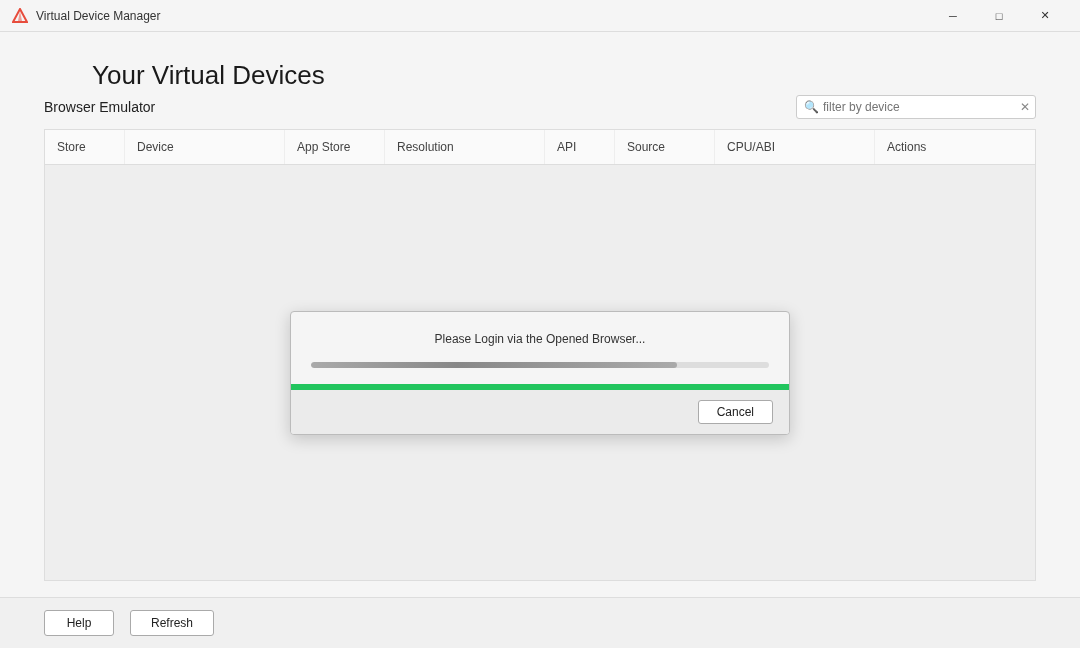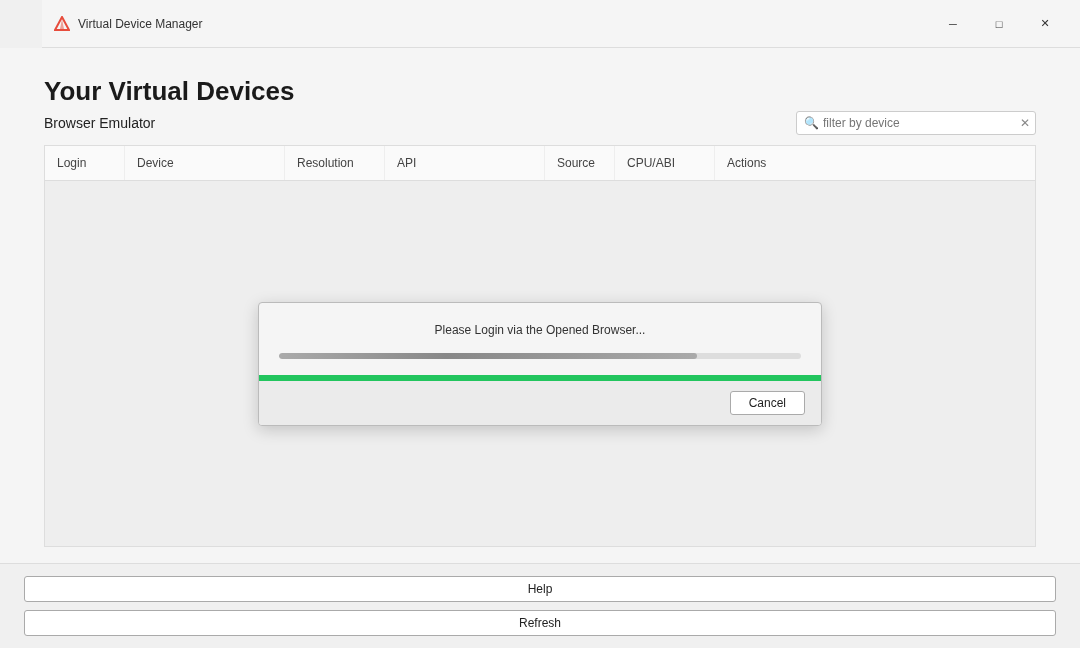--- a/index.html
+++ b/index.html
@@ -10,27 +10,26 @@
       height: 648px;
       overflow: hidden;
       display: flex;
       flex-direction: column;
     }
 
     
     .title-bar {
       background: #f5f5f5;
       border-bottom: 1px solid #ddd;
-      height: 48px;
+      height: 32px;
       display: flex;
       align-items: center;
       padding: 0 12px;
       user-select: none;
       flex-shrink: 0;
-      margin-left: 42px;
     }
     .title-bar-icon {
       width: 16px;
       height: 16px;
       margin-right: 8px;
       flex-shrink: 0;
     }
     .title-bar-text {
       font-size: 12px;
       color: #333;
@@ -66,23 +65,24 @@
     .content-area {
       flex: 1;
       padding: 28px 44px 16px 44px;
       display: flex;
       flex-direction: column;
       overflow: hidden;
     }
 
     .page-title {
       font-size: 26px;
-      font-weight: 700;
+      font-weight: 400;
       color: #1a1a1a;
       margin-bottom: 4px;
+      margin-left: 48px;
     }
     .page-subtitle {
       font-size: 12px;
       color: #666;
       margin-bottom: 22px;
     }
 
     .section-header {
       display: flex;
       align-items: center;
@@ -166,21 +166,21 @@
       display: flex;
       align-items: center;
       justify-content: center;
       z-index: 10;
     }
     .dialog-box {
       background: #f5f5f5;
       border: 1px solid #bbb;
       border-radius: 4px;
       box-shadow: 0 4px 16px rgba(0,0,0,0.18);
-      width: 564px;
+      width: 500px;
       padding: 0;
       overflow: hidden;
     }
     .dialog-content {
       padding: 20px 20px 16px 20px;
     }
     .dialog-message {
       font-size: 12px;
       color: #333;
       text-align: center;
@@ -221,25 +221,24 @@
       padding: 4px 18px;
       font-size: 12px;
       color: #222;
       cursor: pointer;
     }
 
     
     .bottom-bar {
       border-top: 1px solid #ddd;
       background: #f0f0f0;
-      padding: 12px 24px;
-      display: flex;
-      gap: 8px;
+      padding: 12px 44px;
+      display: flex;
+      gap: 16px;
       flex-shrink: 0;
-      flex-direction: column;
     }
     .bottom-btn {
       background: #fff;
       border: 1px solid #aaa;
       border-radius: 3px;
       padding: 5px 20px;
       font-size: 12px;
       color: #222;
       cursor: pointer;
       min-width: 70px;
@@ -274,22 +273,23 @@
       <span class="section-title">Browser Emulator</span>
       <div class="filter-input-wrapper">
         <span class="filter-icon">🔍</span>
         <input class="filter-input" type="text" placeholder="filter by device" style="">
         <button class="filter-clear">✕</button>
       </div>
     </div>
 
     <div class="device-table">
       <div class="table-header">
-        <div class="table-header-cell">Login</div>
+        <div class="table-header-cell">Store</div>
         <div class="table-header-cell">Device</div>
+        <div class="table-header-cell">App Store</div>
         <div class="table-header-cell">Resolution</div>
         <div class="table-header-cell">API</div>
         <div class="table-header-cell">Source</div>
         <div class="table-header-cell">CPU/ABI</div>
         <div class="table-header-cell">Actions</div>
       </div>
 
       <div class="table-body">
 
         <div class="dialog-overlay">

